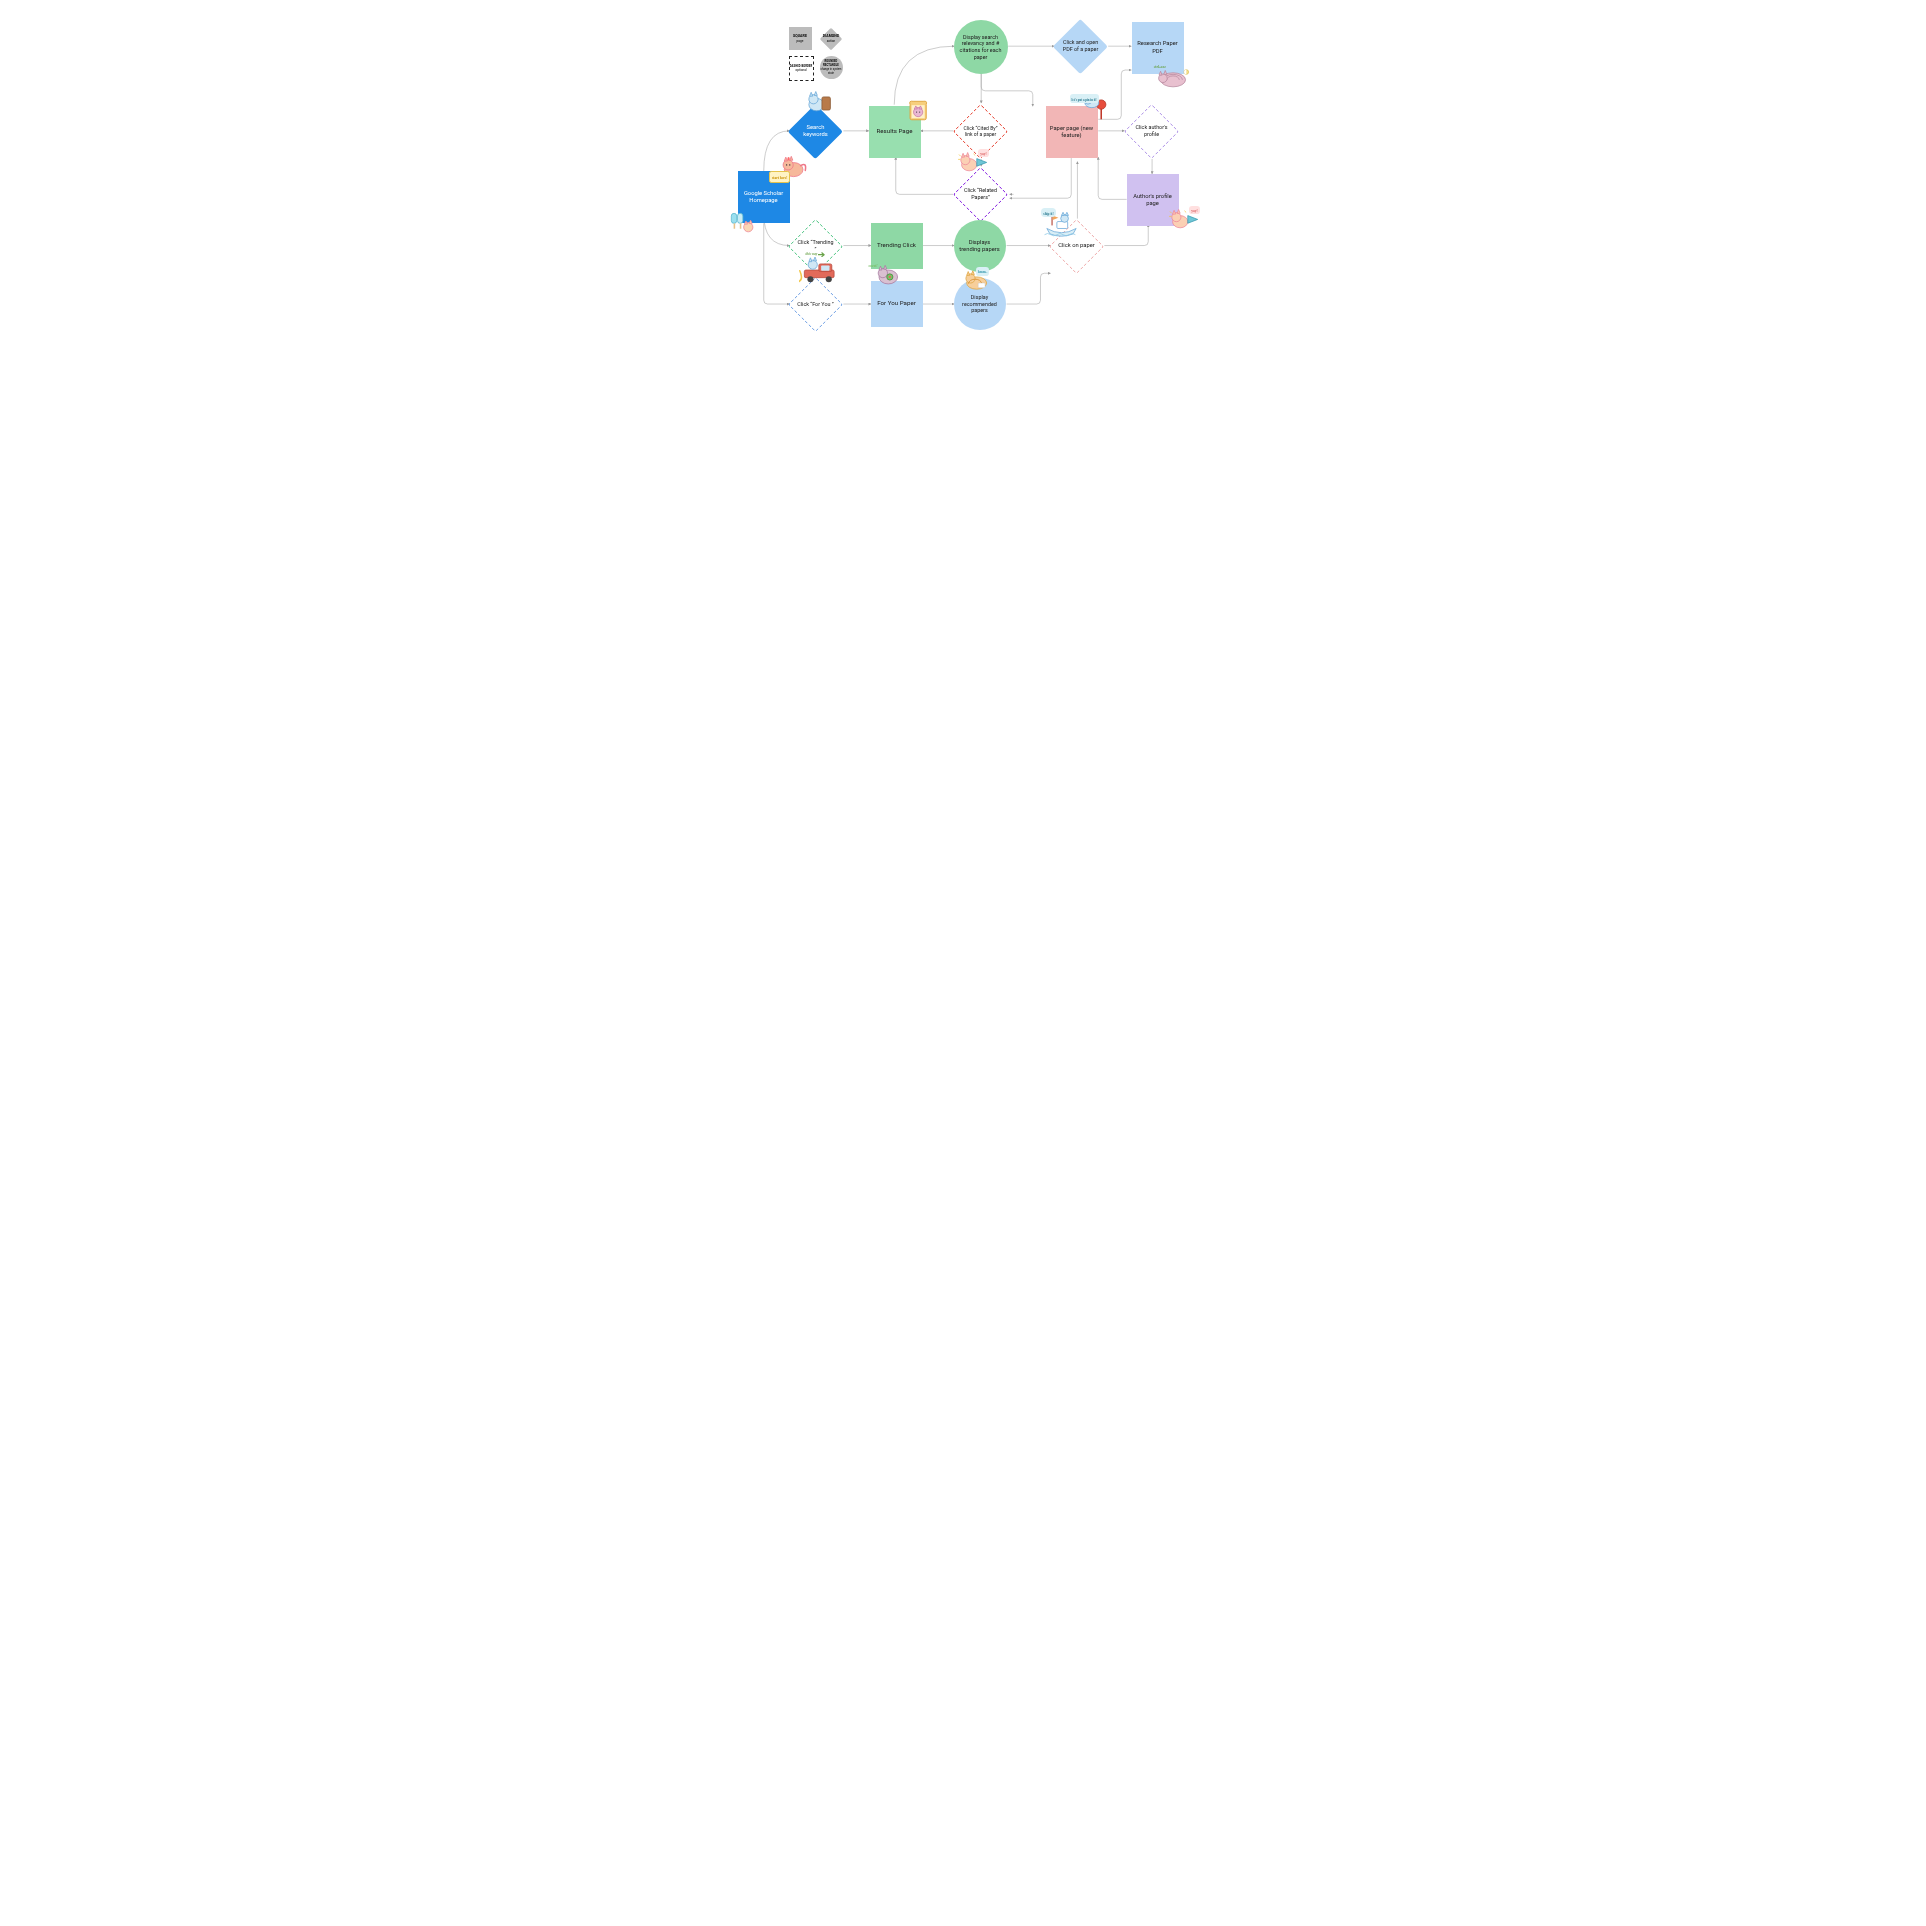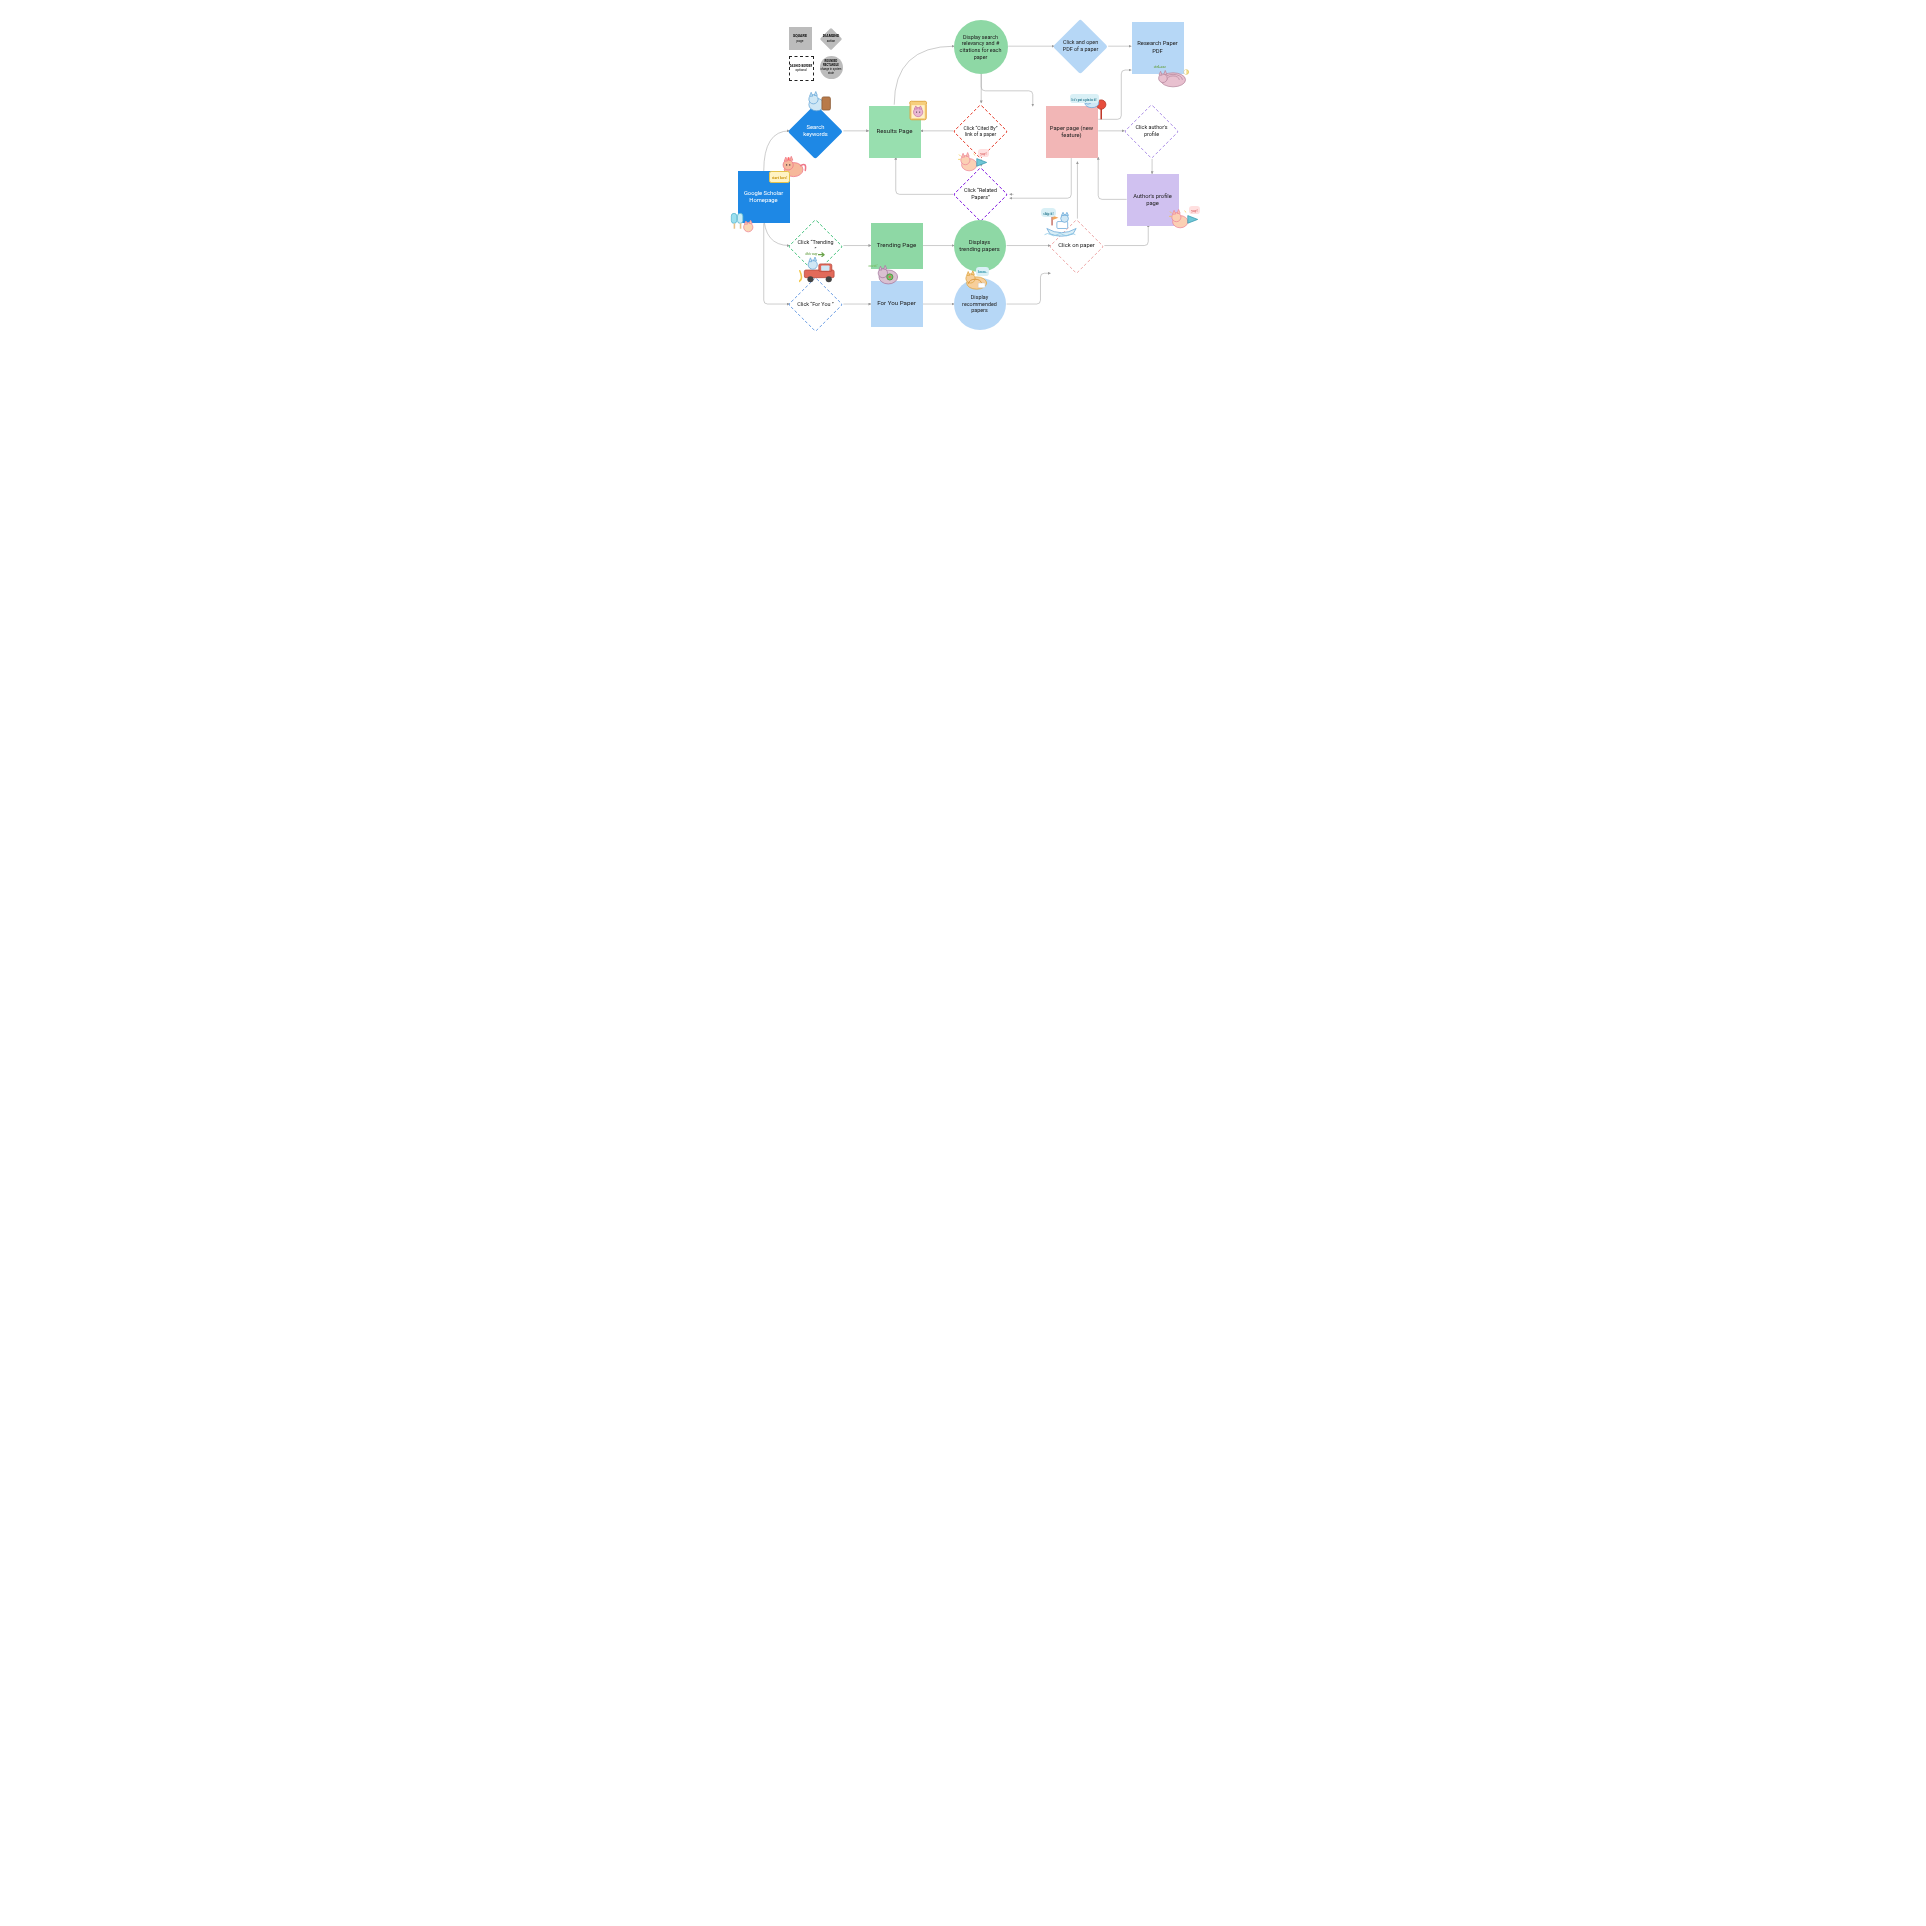--- a/index.html
+++ b/index.html
@@ -149,21 +149,21 @@
   </div>
 
   <div class="node" style="left:71px;top:276px;width:56px;height:56px;">
     <div class="diamond-shape" style="inset:8.5px;border:0.6px dashed #7aa7e6;background:#fff;"></div>
     <div class="diamond-label" style="color:#222;font-size:5.4px;">
         <div class="txt" style="max-width:39px;">Click “For You ”</div>
       </div>
   </div>
 
   <div class="node square" style="left:154px;top:223px;width:52px;height:46px;background:#8ed8a5;color:#222;font-size:6.2px;">
-    <div class="txt">Trending Page</div>
+    <div class="txt">Trending Click</div>
   </div>
 
   <div class="node square" style="left:154px;top:281px;width:52px;height:46px;background:#b6d7f6;color:#222;font-size:6.2px;">
     <div class="txt">For You Paper</div>
   </div>
 
   <div class="node circle" style="left:237px;top:220px;width:52px;height:52px;background:#8ed8a5;color:#222;font-size:5.8px;">
     <div class="txt" style="max-width:42px;">Displays trending papers</div>
   </div>
 

